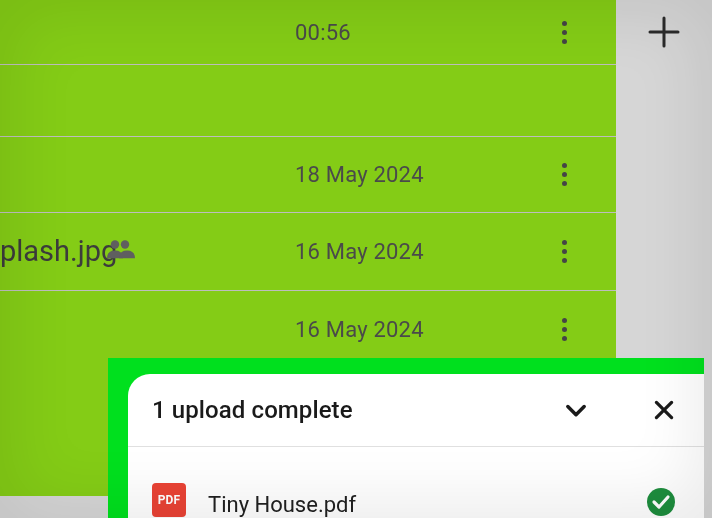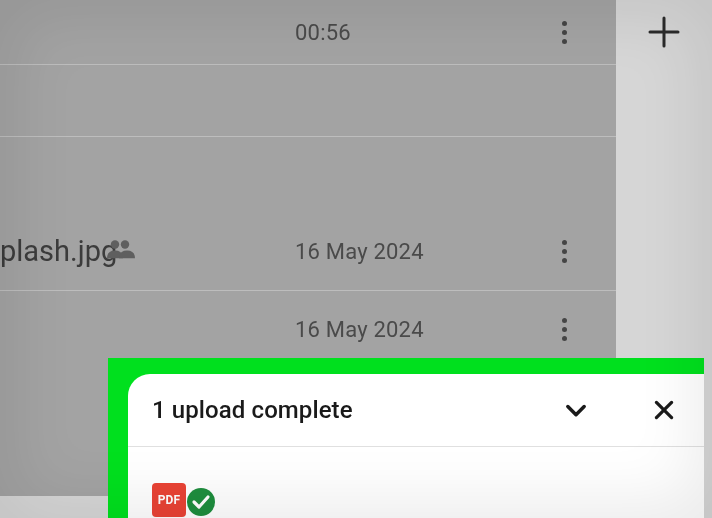--- a/index.html
+++ b/index.html
@@ -15,21 +15,21 @@
     position: relative;
     width: 712px;
     height: 518px;
   }
   .file-area {
     position: absolute;
     left: 0;
     top: 0;
     width: 616px;
     height: 496px;
-    background: #a3a3a3;
+    background: #84cc16;
   }
   .row {
     position: absolute;
     left: 0;
     width: 100%;
     font-size: 22px;
     color: #4a4a4a;
   }
   .row.with-border {
     border-bottom: 1.5px solid #bdbdbd;
@@ -203,20 +203,28 @@
       <div class="menu">
         <span></span>
           <span></span>
           <span></span>
       </div>
     </div>
 
     <div class="row row1 with-border">
     </div>
 
+    <div class="row row2 with-border">
+      <span class="date">18 May 2024</span>
+      <div class="menu">
+        <span></span>
+          <span></span>
+          <span></span>
+      </div>
+    </div>
 
     <div class="row row3 with-border">
       <span class="fname">plash.jpg</span>
       <span class="shared-icon">
         <svg width="30" height="20" viewBox="0 0 30 20">
           <circle cx="10" cy="6" r="4.2" fill="#5f5f5f"></circle>
           <circle cx="20" cy="6" r="4.2" fill="#5f5f5f"></circle>
           <path d="M2 20 q0 -8 8 -8 q8 0 8 8 Z" fill="#5f5f5f"></path>
           <path d="M14 20 q0 -8 8 -8 q8 0 8 8 Z" fill="#5f5f5f"></path>
         </svg>
@@ -262,20 +270,21 @@
       <div class="snack-btn">
         <svg width="26" height="26" viewBox="0 0 24 24">
           <line x1="5" y1="5" x2="19" y2="19" stroke="#1a1a1a" stroke-width="3" stroke-linecap="round"></line>
           <line x1="19" y1="5" x2="5" y2="19" stroke="#1a1a1a" stroke-width="3" stroke-linecap="round"></line>
         </svg>
       </div>
     </div>
     <div class="divider"></div>
     <div class="snack-item">
       <div class="pdf-badge">PDF</div>
+      <div class="snack-file">Tiny House.pdf</div>
       <div class="done">
         <svg viewBox="0 0 30 30">
           <circle cx="15" cy="15" r="14" fill="#1e8e3e"></circle>
           <polyline points="8,15 13,20 22,10" fill="none" stroke="#ffffff" stroke-width="3.2" stroke-linecap="round" stroke-linejoin="round"></polyline>
         </svg>
       </div>
     </div>
   </div>
 
   <div class="vignette"></div>

